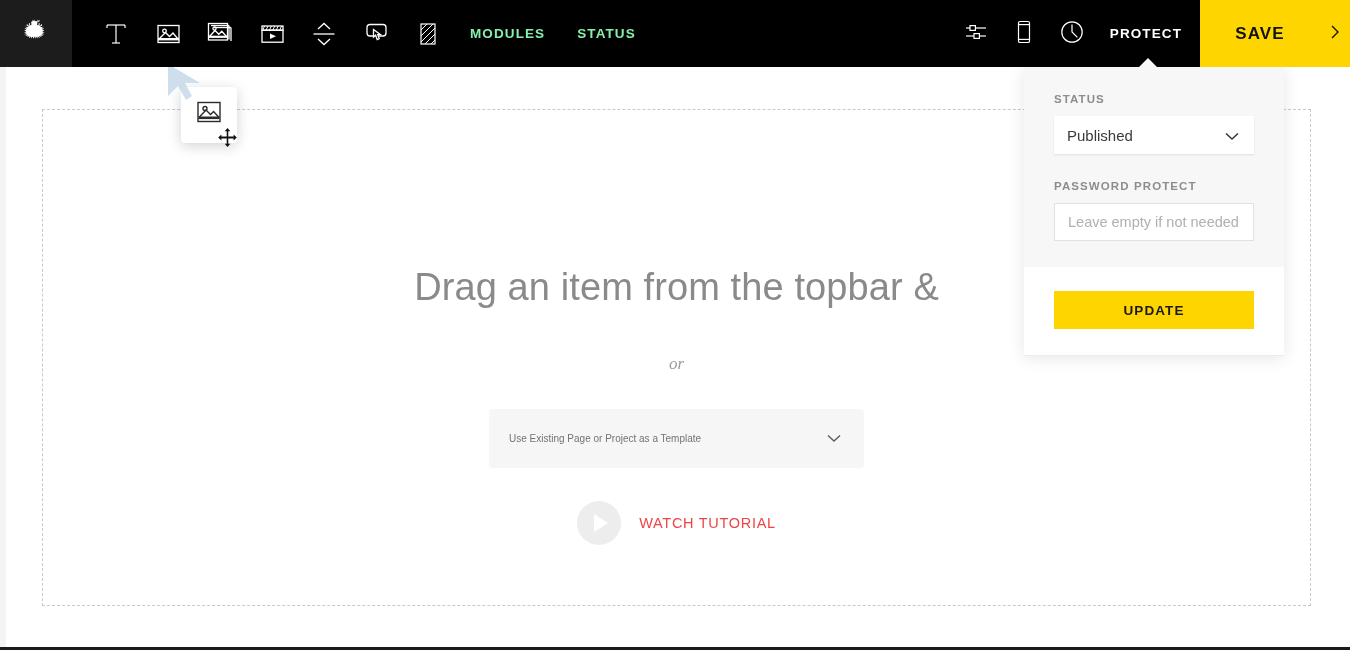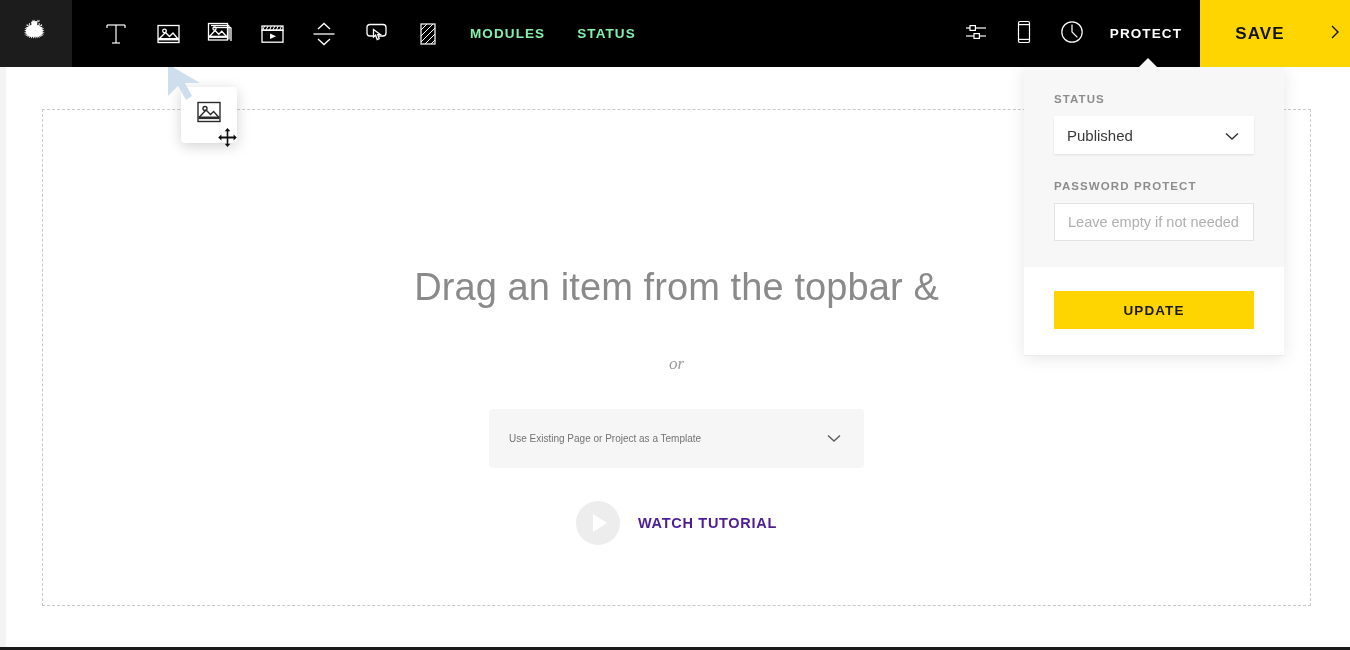--- a/index.html
+++ b/index.html
@@ -94,21 +94,21 @@
   }
   .play-circle {
     width:44px; height:44px; border-radius:50%; background:#ededed;
     display:flex; align-items:center; justify-content:center;
   }
   .play-tri {
     width:0; height:0; border-top:9px solid transparent; border-bottom:9px solid transparent;
     border-left:14px solid #ffffff; margin-left:4px;
   }
   .watch-label {
-    font-size:14.5px; font-weight:bold; letter-spacing:0.7px; color:#4c1d95;
+    font-size:14.5px; font-weight:normal; letter-spacing:0.7px; color:#ef4444;
   }
 
   
   .drag-ghost {
     position:absolute; left:181px; top:87px; width:56px; height:56px;
     background:#fff; border-radius:4px;
     box-shadow: 0 3px 14px rgba(0,0,0,0.18);
     display:flex; align-items:center; justify-content:center; z-index:12;
   }
   .cursor-arrow { position:absolute; left:166px; top:62px; z-index:13; }

